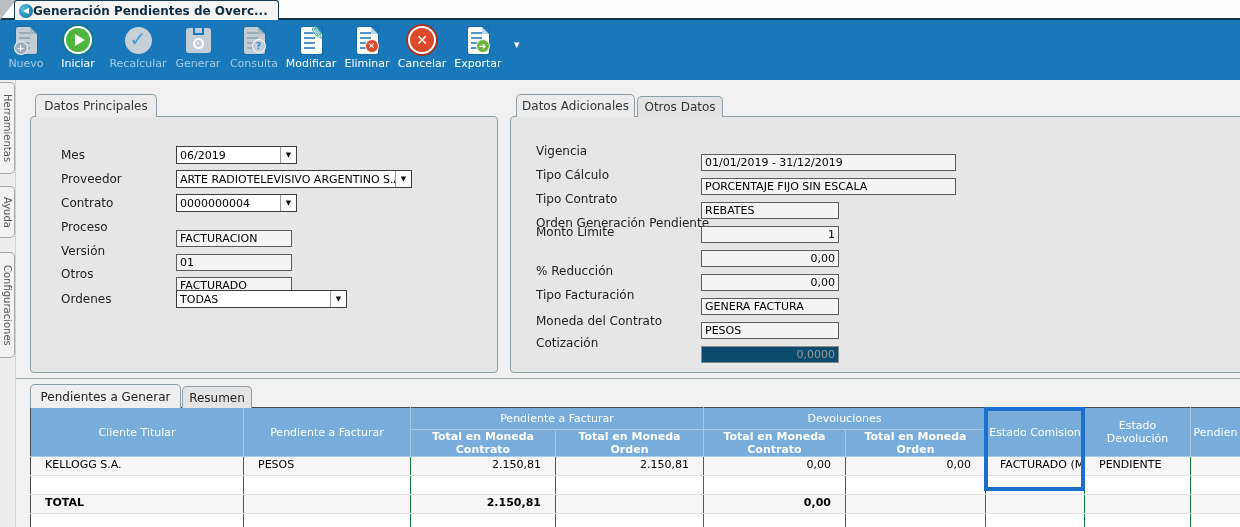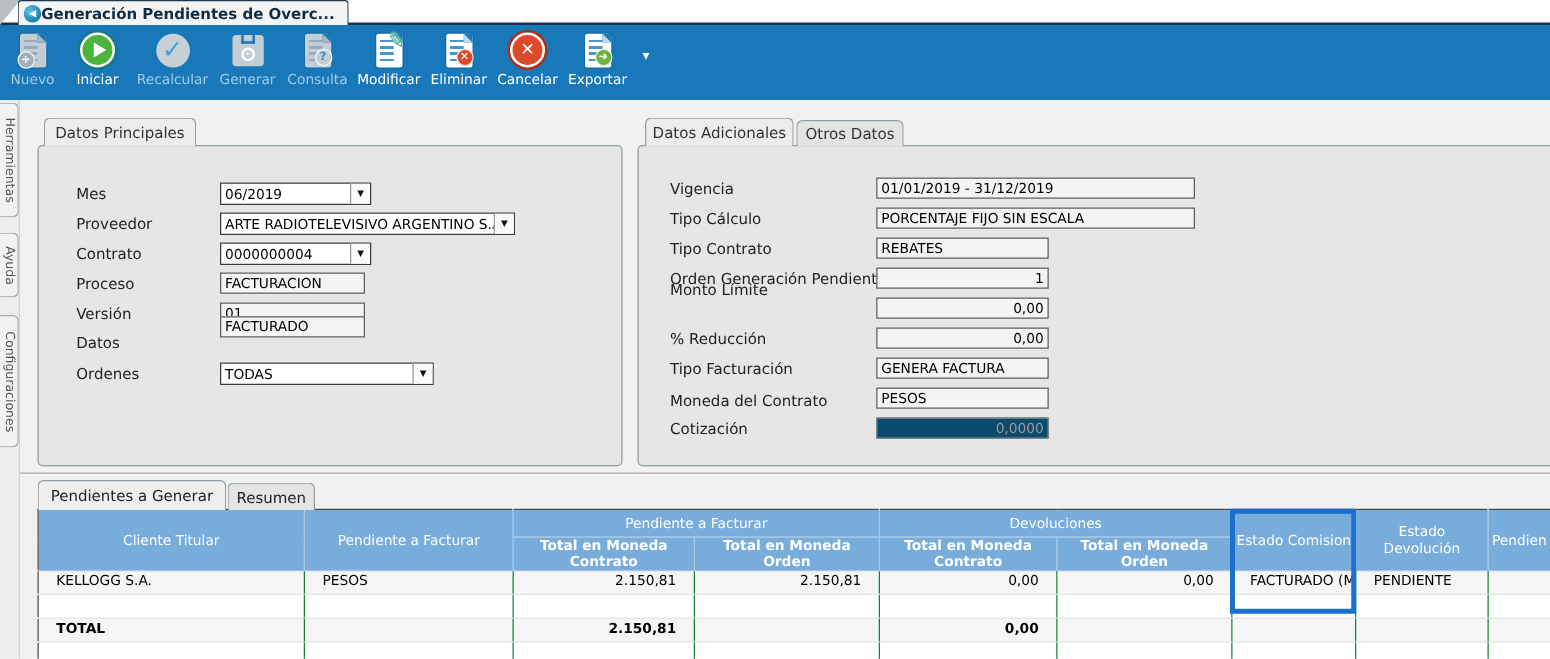--- a/index.html
+++ b/index.html
@@ -79,21 +79,21 @@
 
   
   .panel { position:absolute; background:#e6e6e6; border:1px solid #8f9ea6; border-radius:4px;padding-left:48px; }
   .ptab { position:absolute; height:23px; background:#ececec; border:1px solid #8f9ea6; border-bottom:none;
     border-radius:5px 5px 0 0; display:flex; align-items:center; justify-content:center;
     font-size:12px; color:#333; z-index:3; cursor:pointer; }
   .ptab.inactive { height:21px; background:#e3e3e3; z-index:1; }
   .flabel { position:absolute; font-size:12px; color:#222; white-space:nowrap; }
 
   .tfield { position:absolute; height:17px; background:#f4f4f4; border:1px solid #5c5c5c;
-    font-size:11px; color:#000; padding:0 3px; display:flex; align-items:center; white-space:nowrap; overflow:hidden; }
+    font-size:11px; color:#000; padding:0 3px; display:flex; align-items:center; white-space:nowrap; overflow:hidden;margin-top:12px; }
   .tfield.num { justify-content:flex-end; }
   .tfield.disabled { color:#9a9a9a; border-color:#8a8a8a; background:#0c4a6e; }
 
   .combo { position:absolute; height:18px; background:#fff; border:1px solid #3c3c3c; display:flex; align-items:stretch; cursor:pointer; }
   .combo .ctext { flex:1; font-size:11px; color:#000; padding:0 3px; display:flex; align-items:center; white-space:nowrap; overflow:hidden; }
   .combo .cbtn { width:16px; background:#fafafa; border-left:1px solid #9a9a9a; display:flex; align-items:center; justify-content:center;
     font-size:7px; color:#111; }
 
   .hr-line { position:absolute; left:16px; width:1224px; height:0; border-top:1px solid #9fabb2; }
 
@@ -263,22 +263,22 @@
       <span class="ctext">0000000004</span>
       <span class="cbtn">▼</span>
     </div>
 
     <span class="flabel" style="left:30px; top:103px">Proceso</span>
     <div class="tfield" style="left:145px; top:101px; width:116px">FACTURACION</div>
 
     <span class="flabel" style="left:30px; top:127px">Versión</span>
     <div class="tfield" style="left:145px; top:125px; width:116px">01</div>
 
-    <span class="flabel" style="left:30px; top:150px">Datos</span>
-    <div class="tfield" style="left:145px; top:136px; width:116px">FACTURADO</div>
+    <span class="flabel" style="left:30px; top:150px">Otros</span>
+    <div class="tfield" style="left:145px; top:148px; width:116px">FACTURADO</div>
 
     <span class="flabel" style="left:30px; top:175px">Ordenes</span>
     <div class="combo" style="left:145px; top:173px; width:171px">
       <span class="ctext">TODAS</span>
       <span class="cbtn">▼</span>
     </div>
   </div>
 
   <div class="ptab" style="left:516px; top:94px; width:119px">
     <span>Datos Adicionales</span>

